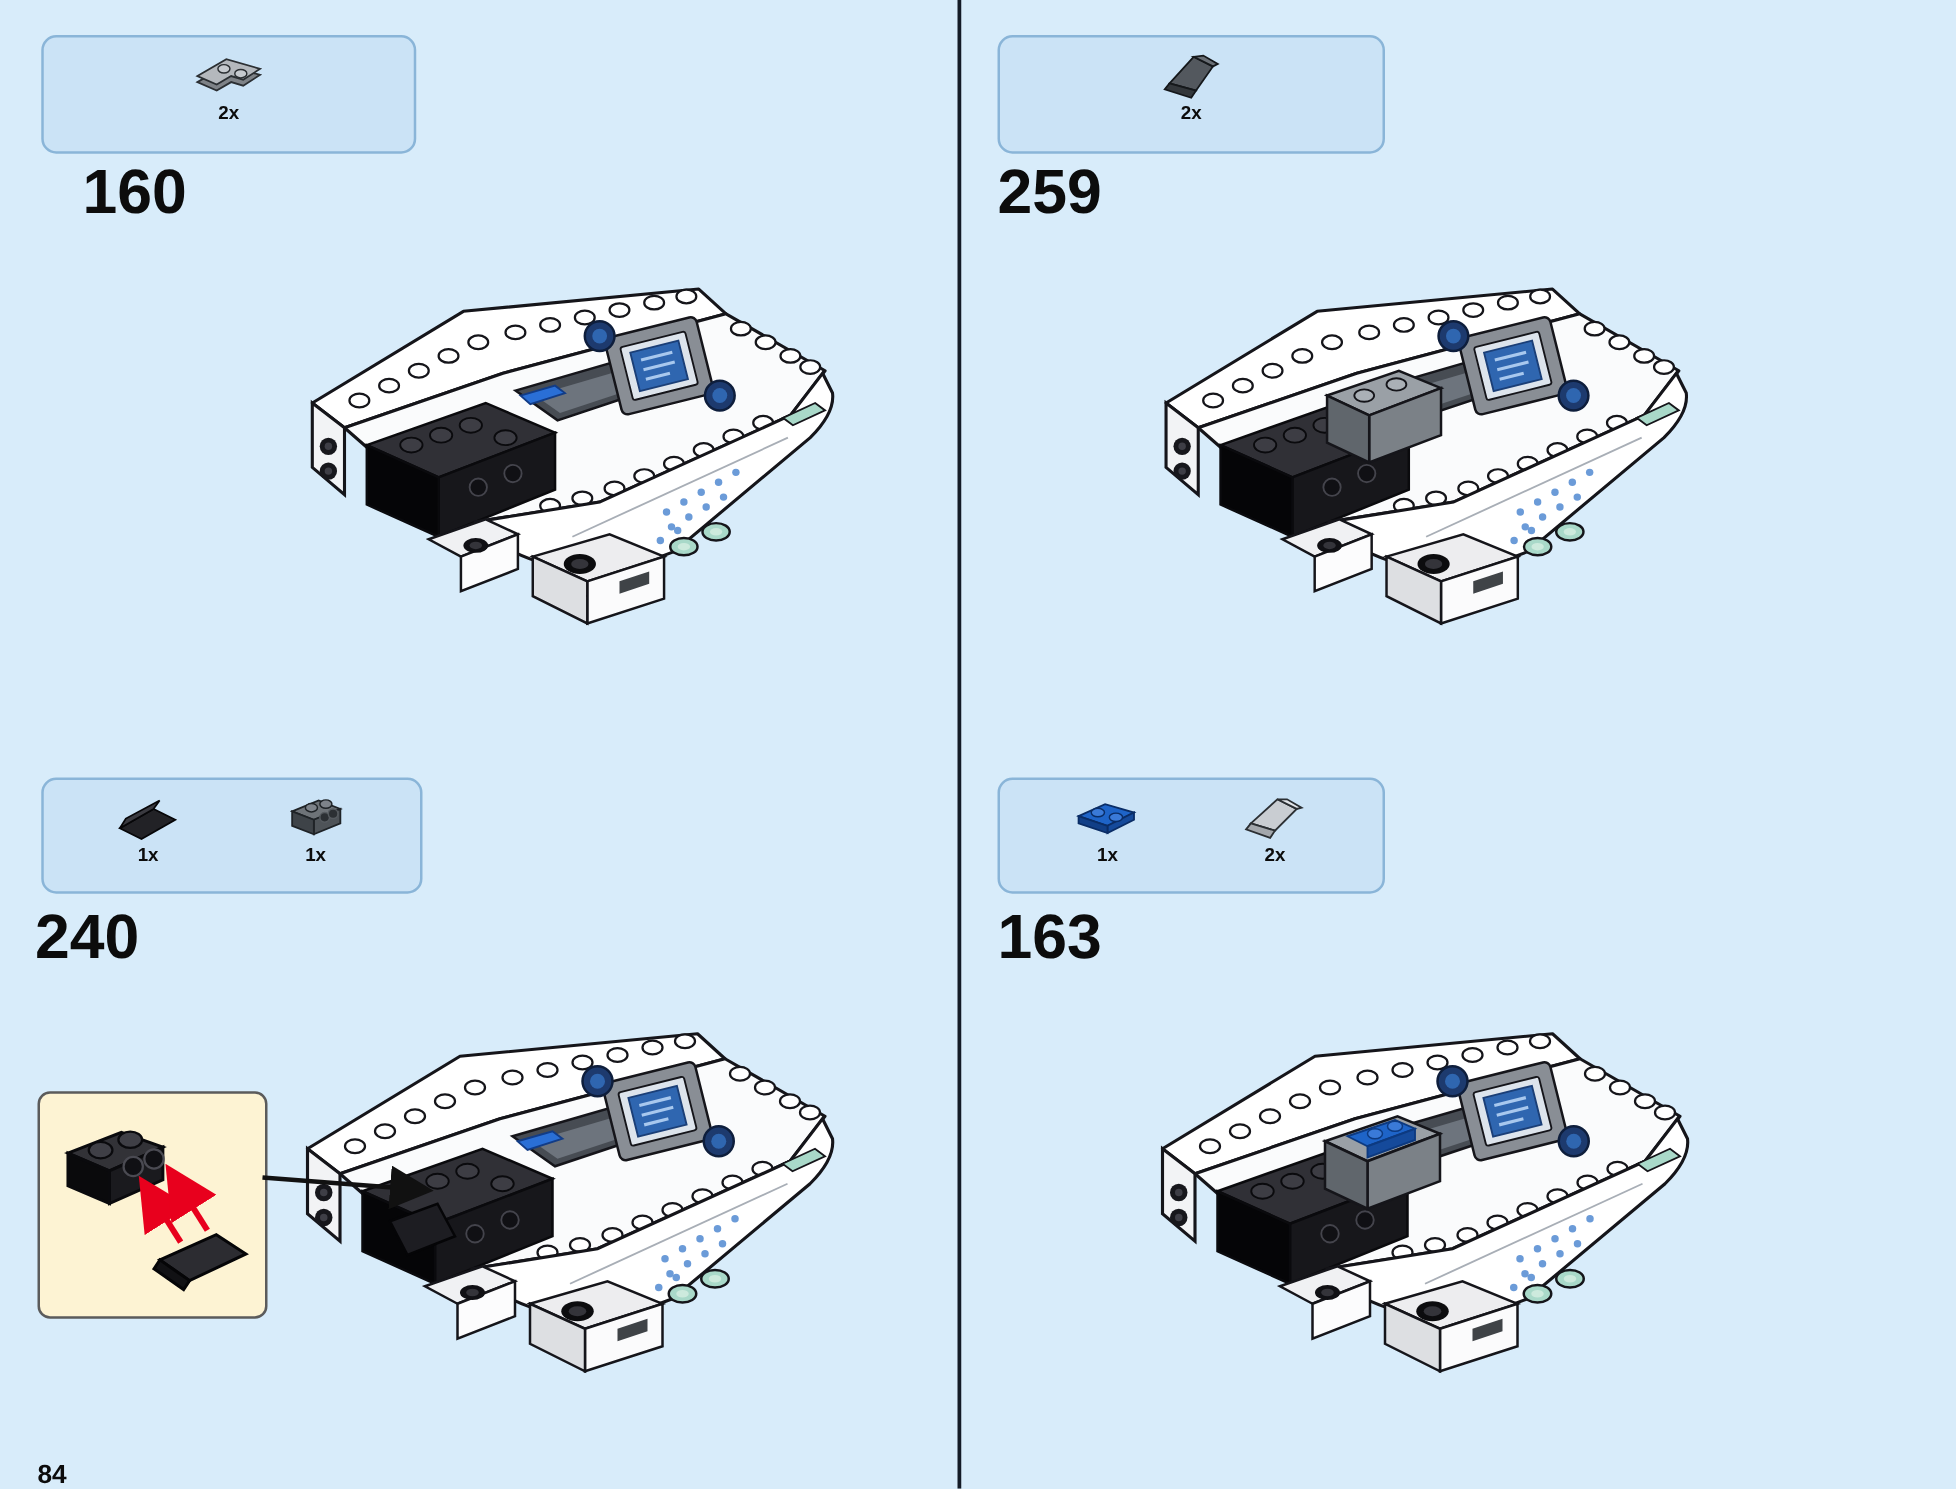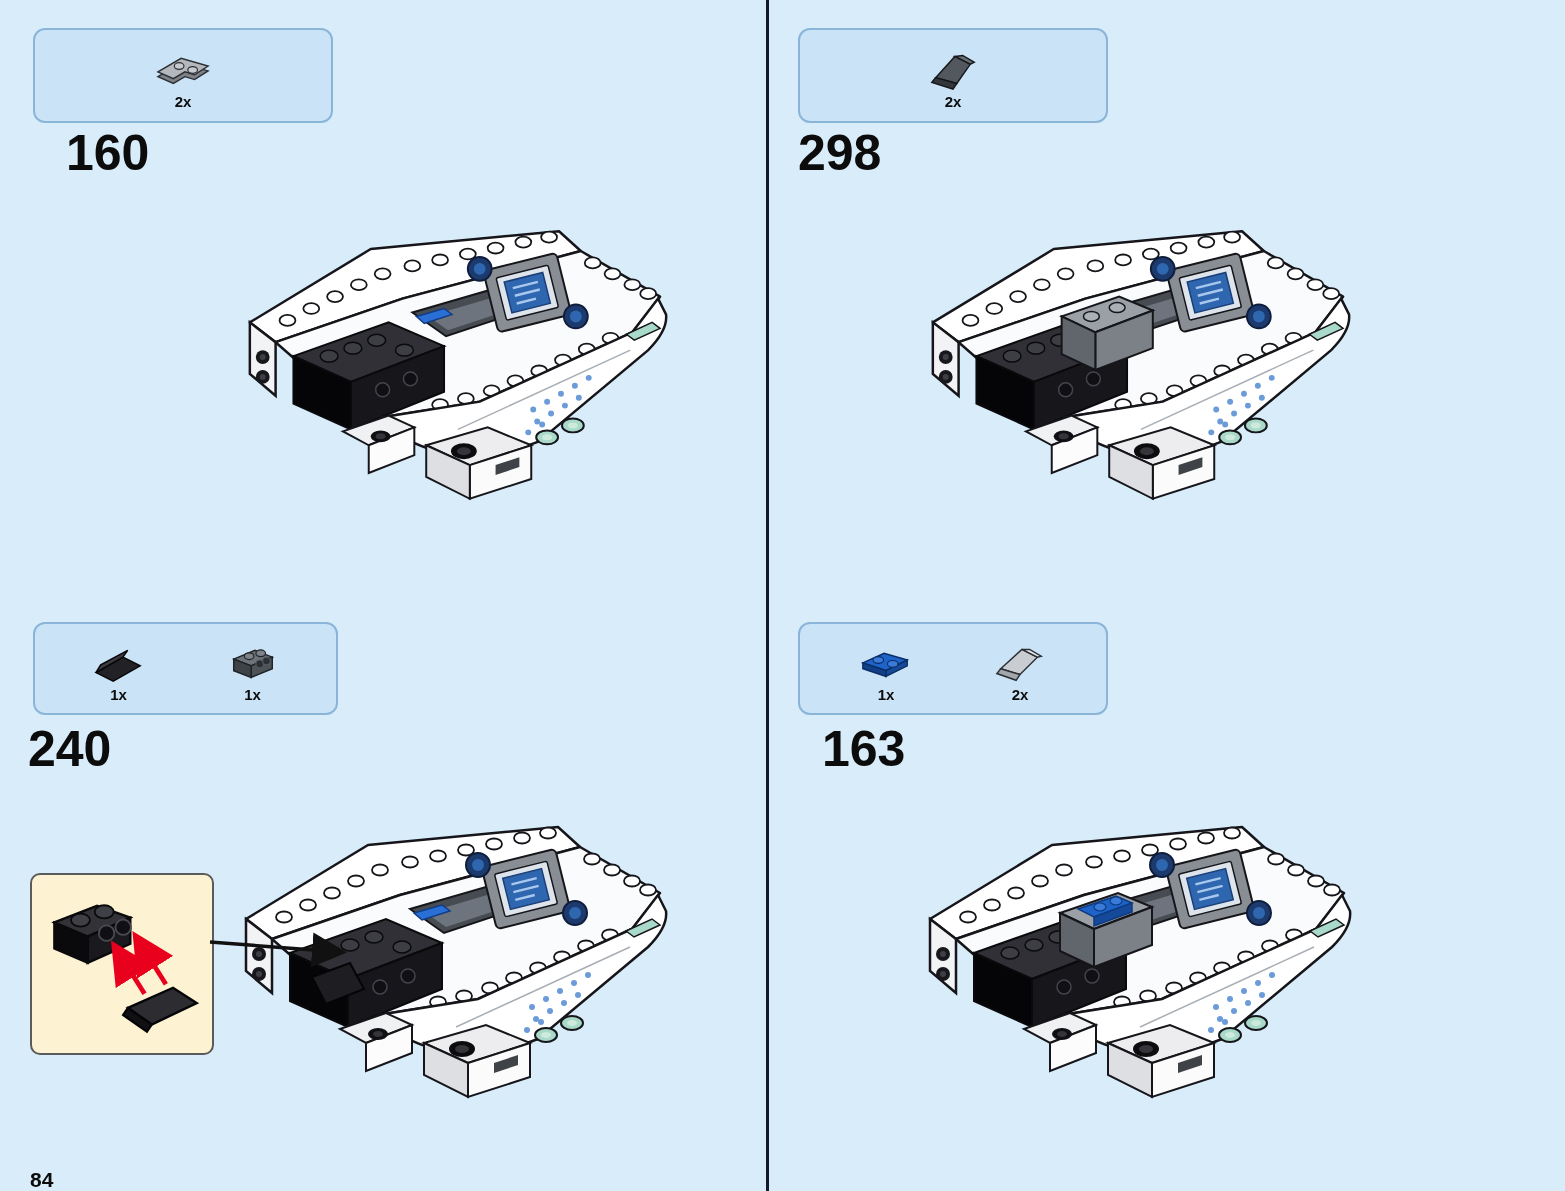--- a/index.html
+++ b/index.html
@@ -4,21 +4,21 @@
 <style>
   html,body { margin:0; padding:0; }
   body {
     width:1565px; height:1191px; position:relative;
     background:#d8ecfa; overflow:hidden;
     font-family:"Liberation Sans", sans-serif; color:#0c0c0c;
   }
   .divider { position:absolute; left:766px; top:0; width:3px; height:1191px; background:#141b26; }
   .parts-box {
     position:absolute; background:#cbe3f6; border:2px solid #8ab5d8; border-radius:12px;
-    display:flex; align-items:center; justify-content:center; gap:54px; box-sizing:border-box;
+    display:flex; align-items:flex-start; justify-content:center; gap:54px; box-sizing:border-box;
   }
   .part { display:flex; flex-direction:column; align-items:center; }
   .part svg { width:80px; height:54px; display:block; }
   .qty { font-weight:bold; font-size:15px; margin-top:-2px; }
   .step-number { position:absolute; font-size:50px; font-weight:bold; line-height:1; }
   .model { position:absolute; }
   .model svg { width:100%; height:100%; display:block; }
   .callout {
     position:absolute; left:30px; top:873px; width:184px; height:182px;
     background:#fdf3d3; border:2.5px solid #5b5b5b; border-radius:10px; box-sizing:border-box;
@@ -219,21 +219,21 @@
 <div class="parts-box" style="left:798px; top:28px; width:310px; height:95px;">
   <div class="part">
     <svg viewBox="0 0 80 56">
       <polygon points="22,38 42,16 58,24 44,44" fill="#53585e" stroke="#15181b" stroke-width="1.5"></polygon>
       <polygon points="22,38 44,44 40,50 18,43" fill="#33373b" stroke="#15181b" stroke-width="1.5"></polygon>
       <polygon points="42,16 50,15 62,22 58,24" fill="#6a6f75" stroke="#15181b" stroke-width="1.5"></polygon>
     </svg>
     <span class="qty">2x</span>
   </div>
 </div>
-<div class="step-number" style="left:798px; top:128px;">298</div>
+<div class="step-number" style="left:798px; top:128px;">259</div>
 <div class="model" style="left:915px; top:205px; width:436px; height:318px;">
   <svg viewBox="0 0 440 320">
     <use href="#hull"></use>
     <g>
       <polygon points="148,112 206,92 240,106 182,128" fill="#9aa0a6" stroke="#15151a" stroke-width="2"></polygon>
       <polygon points="182,128 240,106 240,144 182,166" fill="#7b8187" stroke="#15151a" stroke-width="2"></polygon>
       <polygon points="148,112 182,128 182,166 148,150" fill="#60666c" stroke="#15151a" stroke-width="2"></polygon>
       <ellipse cx="178" cy="112" rx="8" ry="5" fill="#aab0b6" stroke="#15151a" stroke-width="1.5"></ellipse>
       <ellipse cx="204" cy="103" rx="8" ry="5" fill="#aab0b6" stroke="#15151a" stroke-width="1.5"></ellipse>
     </g>
@@ -253,21 +253,21 @@
   </div>
   <div class="part">
     <svg viewBox="0 0 80 56">
       <polygon points="20,36 42,16 58,24 40,42" fill="#c9cdd2" stroke="#2b2f33" stroke-width="1.5"></polygon>
       <polygon points="20,36 40,42 36,48 16,41" fill="#a3a7ac" stroke="#2b2f33" stroke-width="1.5"></polygon>
       <polygon points="42,16 50,16 62,23 58,24" fill="#e2e5e9" stroke="#2b2f33" stroke-width="1.5"></polygon>
     </svg>
     <span class="qty">2x</span>
   </div>
 </div>
-<div class="step-number" style="left:798px; top:724px;margin-left:24px;">163</div>
+<div class="step-number" style="left:798px; top:724px;">163</div>
 <div class="model" style="left:912px; top:800px; width:440px; height:322px;">
   <svg viewBox="0 0 440 320">
     <use href="#hull"></use>
     <g>
       <polygon points="148,112 206,92 240,106 182,128" fill="#9aa0a6" stroke="#15151a" stroke-width="2"></polygon>
       <polygon points="182,128 240,106 240,144 182,166" fill="#7b8187" stroke="#15151a" stroke-width="2"></polygon>
       <polygon points="148,112 182,128 182,166 148,150" fill="#60666c" stroke="#15151a" stroke-width="2"></polygon>
     </g>
     <g>
       <polygon points="166,108 204,95 220,102 182,116" fill="#1e64c8" stroke="#0d3a80" stroke-width="1.5"></polygon>

